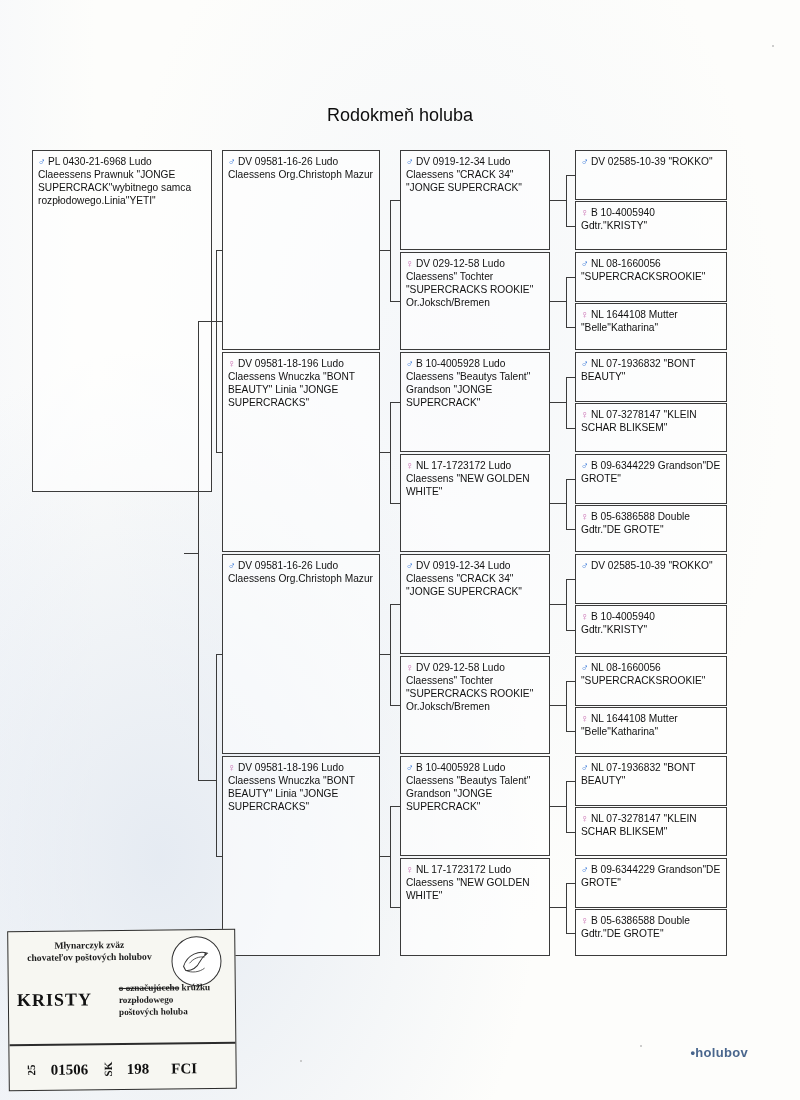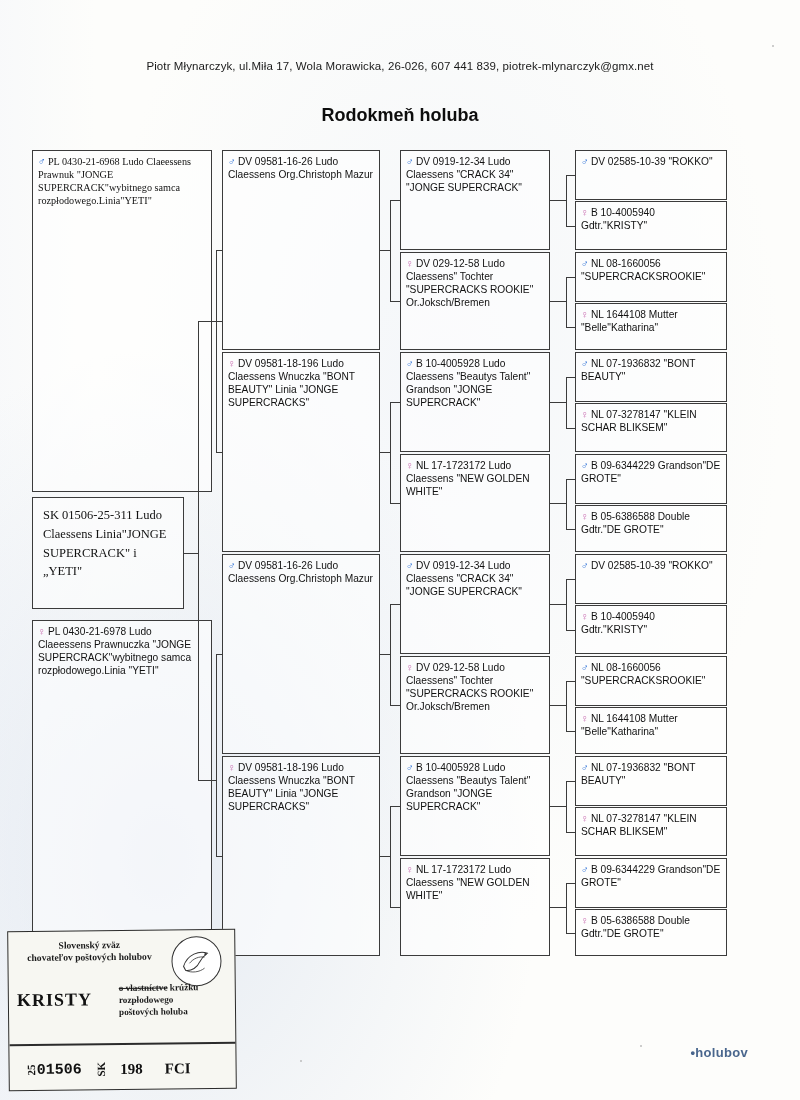--- a/index.html
+++ b/index.html
@@ -28,21 +28,21 @@
     position:absolute;top:60px;left:0;width:800px;
     text-align:center;
     font-size:11.5px;
     color:#1a1a1a;
     letter-spacing:.1px;
   }
   .doc-title{
     position:absolute;top:105px;left:0;width:800px;
     text-align:center;
     font-size:18px;
-    font-weight:bold;
+    font-weight:normal;
     color:#0d0d0d;
   }
   .box{
     position:absolute;
     border:1px solid #3b3b3b;
     background:rgba(255,255,255,.55);
     font-size:10.2px;
     line-height:1.27;
     padding:4px 5px 4px 5px;
     box-sizing:border-box;
@@ -133,32 +133,25 @@
   .speck{
     position:absolute;width:2px;height:2px;background:#bdbdbd;border-radius:50%;
   }
 </style>
 </head>
 <body>
 
 <div class="page">
   <div class="scan-tint"></div>
 
-  <div class="header-line">Piotr Młynarczyk, ul.Miła 17, Wola Morawicka, 26-026, 607 441 839, piotrek-mlynarczyk@gmx.net</div>
   <div class="doc-title">Rodokmeň holuba</div>
 
-  <div class="box root" style="left:32px;top:497px;width:152px;height:112px;">
-    <span class="txt">SK 01506-25-311 Ludo Claessens Linia"JONGE SUPERCRACK" i „YETI"</span>
-  </div>
-
-  <div class="box" style="left:32px;top:150px;width:180px;height:342px;font-family:Liberation Serif, serif;">
+
+  <div class="box" style="left:32px;top:150px;width:180px;height:342px;">
     <span class="sym male">♂</span><span class="txt" style="display:inline">PL 0430-21-6968 Ludo Claeessens Prawnuk "JONGE SUPERCRACK"wybitnego samca rozpłodowego.Linia"YETI"</span>
-  </div>
-  <div class="box" style="left:32px;top:620px;width:180px;height:320px;">
-    <span class="sym female">♀</span><span class="txt" style="display:inline">PL 0430-21-6978 Ludo Claeessens Prawnuczka "JONGE SUPERCRACK"wybitnego samca rozpłodowego.Linia "YETI"</span>
   </div>
 
   <div class="box" style="left:222px;top:150px;width:158px;height:200px;">
     <span class="sym male">♂</span><span style="display:inline">DV 09581-16-26 Ludo Claessens Org.Christoph Mazur</span>
   </div>
   <div class="box" style="left:222px;top:352px;width:158px;height:200px;">
     <span class="sym female">♀</span><span style="display:inline">DV 09581-18-196 Ludo Claessens Wnuczka "BONT BEAUTY" Linia "JONGE SUPERCRACKS"</span>
   </div>
   <div class="box" style="left:222px;top:554px;width:158px;height:200px;">
     <span class="sym male">♂</span><span style="display:inline">DV 09581-16-26 Ludo Claessens Org.Christoph Mazur</span>
@@ -312,41 +305,41 @@
   <div class="ln lnh" style="left:566px;top:781px;width:9px;"></div>
   <div class="ln lnh" style="left:566px;top:832px;width:9px;"></div>
 
   <div class="ln lnv" style="left:566px;top:883px;height:50px;"></div>
   <div class="ln lnh" style="left:550px;top:907px;width:16px;"></div>
   <div class="ln lnh" style="left:566px;top:883px;width:9px;"></div>
   <div class="ln lnh" style="left:566px;top:933px;width:9px;"></div>
 
   <div class="card">
     <div class="c-org">
-      <span>Slovenský zväz</span><br>
+      <span>Młynarczyk zväz</span><br>
       <span>chovateľov poštových holubov</span>
     </div>
     <div class="c-logo">
       <svg width="38" height="34" viewBox="0 0 38 34" aria-hidden="true">
         <path d="M6 22 C10 10, 22 6, 30 9 C26 12, 24 14, 22 18 C20 23, 14 27, 8 26 Z" fill="none" stroke="#333" stroke-width="1"></path>
         <path d="M12 19 C16 14, 22 12, 27 13" fill="none" stroke="#333" stroke-width="0.8"></path>
         <circle cx="28" cy="10" r="1.1" fill="#333"></circle>
         <path d="M8 26 C14 29, 22 28, 27 24" fill="none" stroke="#333" stroke-width="0.8"></path>
       </svg>
     </div>
     <div class="c-preukaz">KRISTY</div>
     <div class="c-desc">
-      <span class="c-strike">o vlastníctve</span><span> krúžku</span><br>
+      <span class="c-strike">o označujúceho</span><span> krúžku</span><br>
       <span>rozpłodowego</span><br>
       <span>poštových holuba</span>
     </div>
     <div class="c-rule"></div>
     <div class="c-num">
       <span class="rot" style="margin-left:16px;">25</span>
-      <span style="font-family:Liberation Mono, monospace;">01506</span>
+      <span style="margin-left:14px;">01506</span>
       <span class="rot" style="margin-left:12px;">SK</span>
       <span style="margin-left:12px;">198</span>
       <span style="margin-left:22px;">FCI</span>
     </div>
   </div>
 
   <div class="brand">
     <span>•</span><span>holubov</span>
   </div>
 

